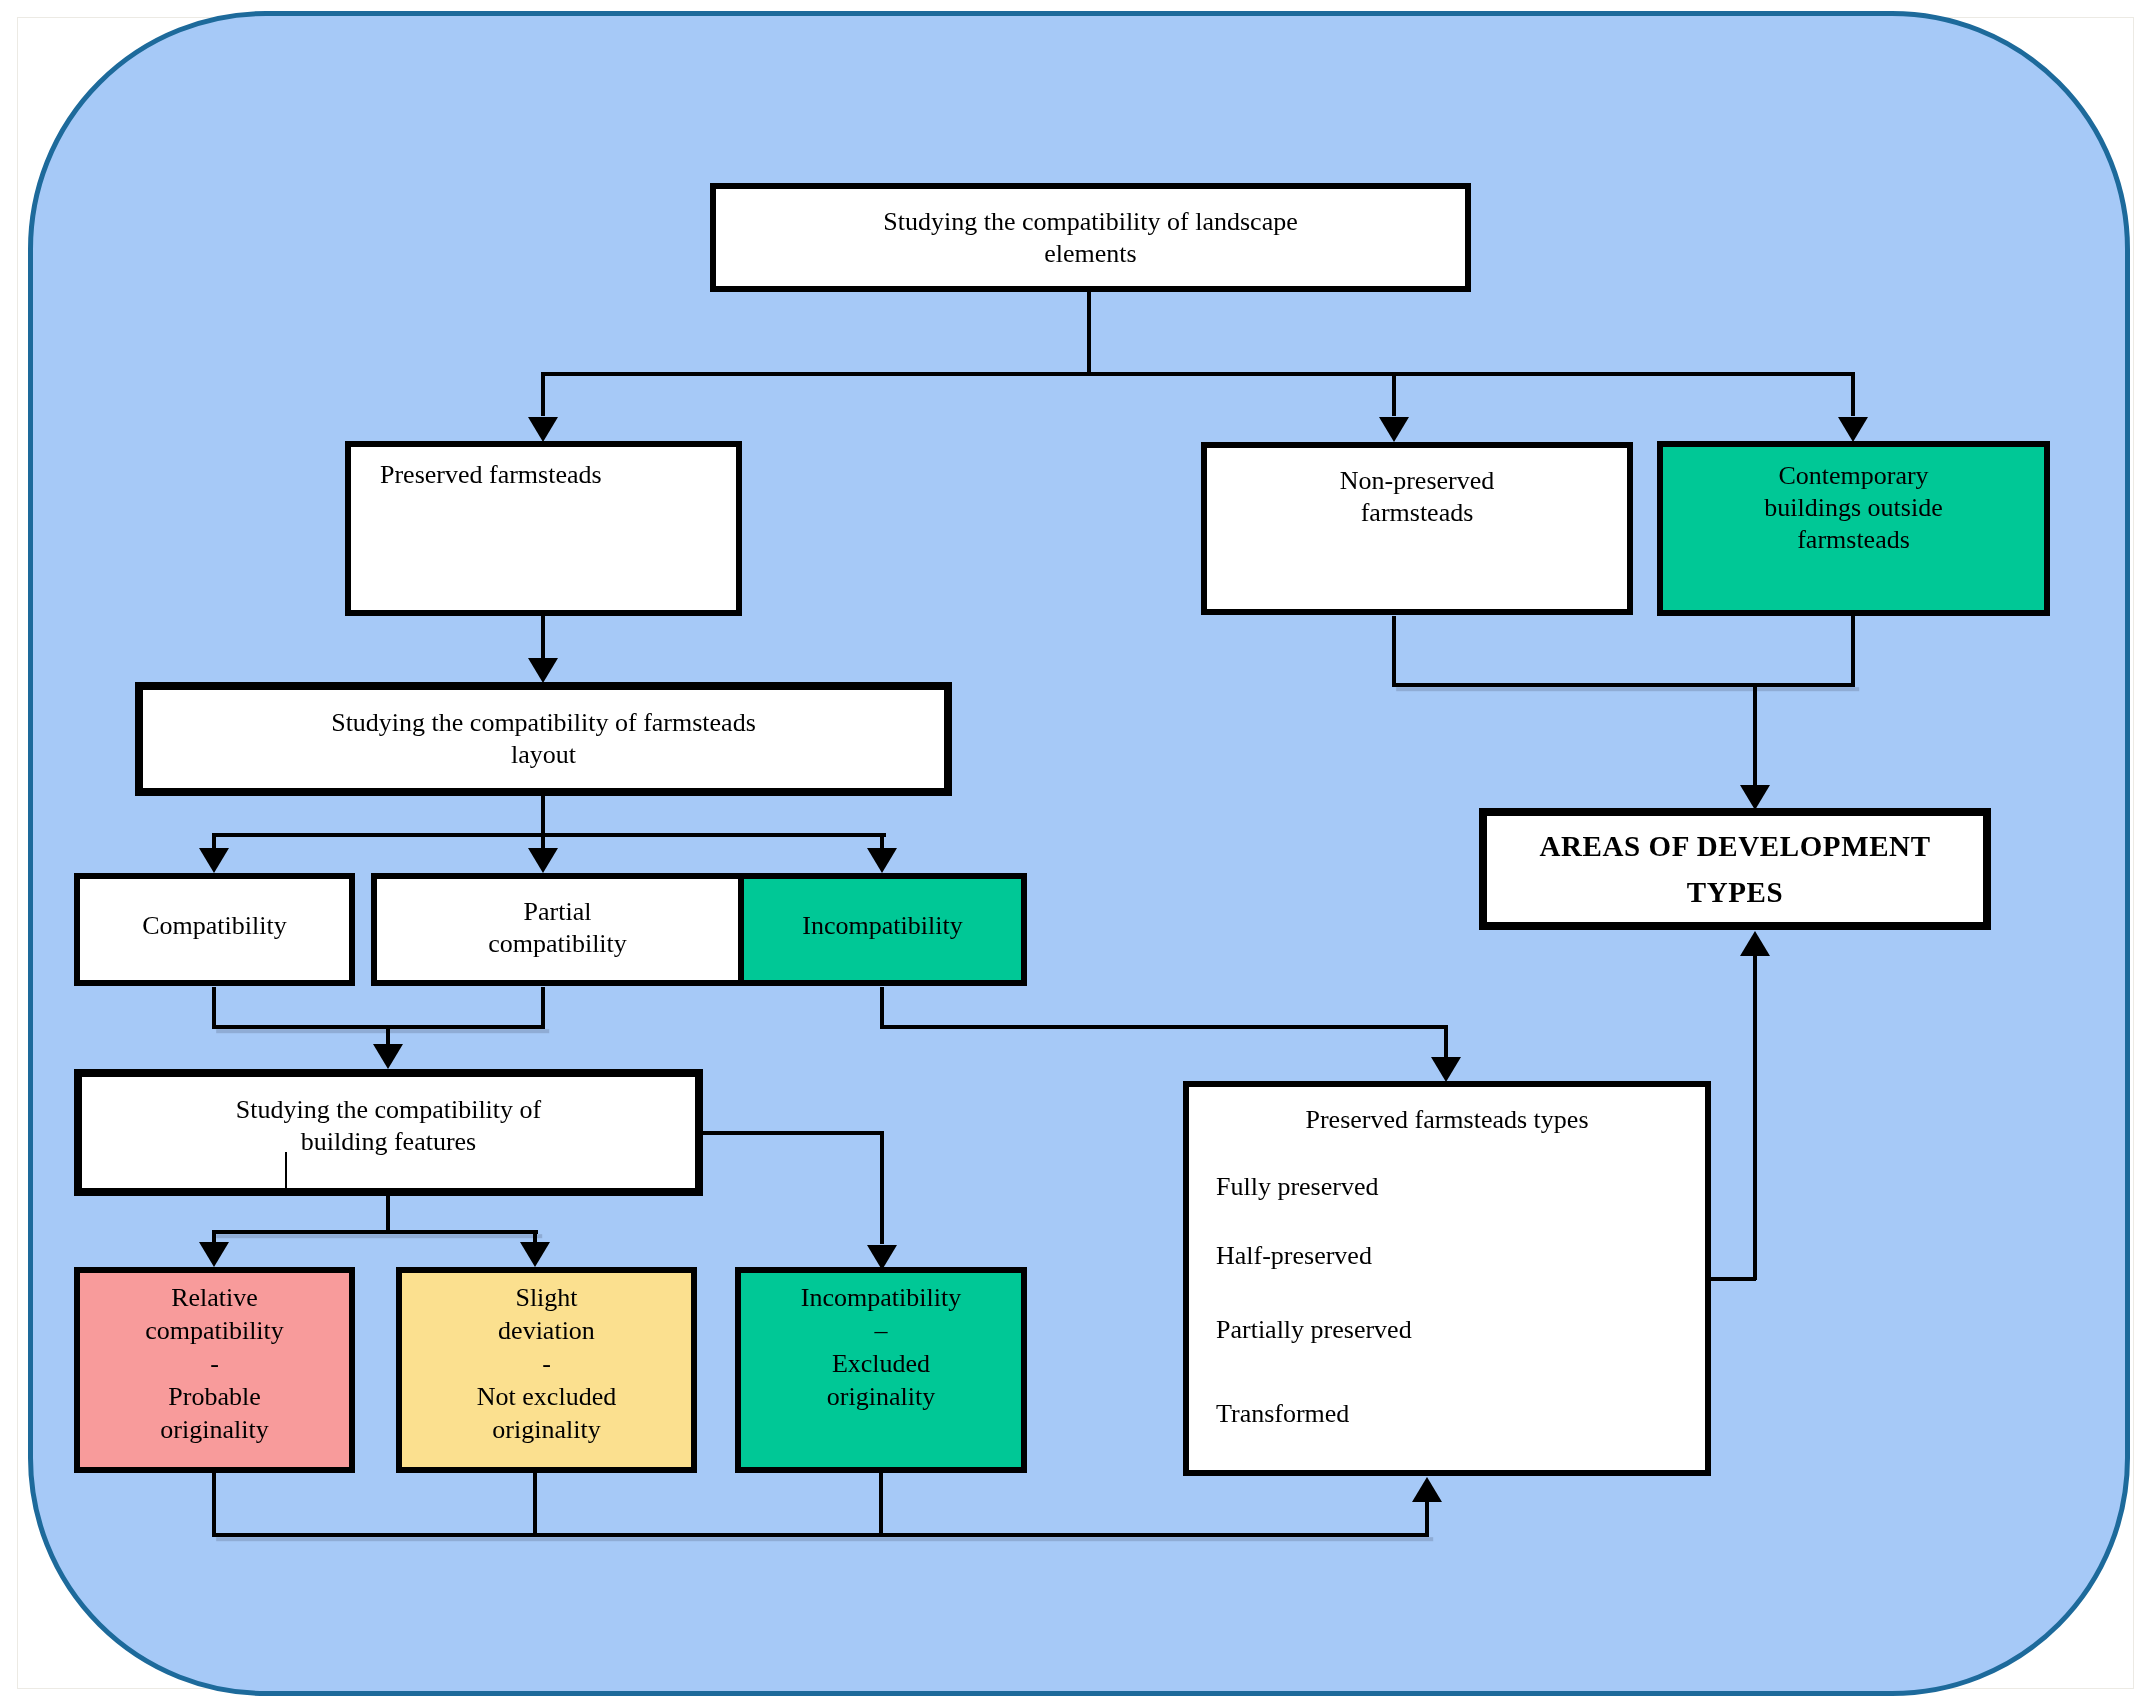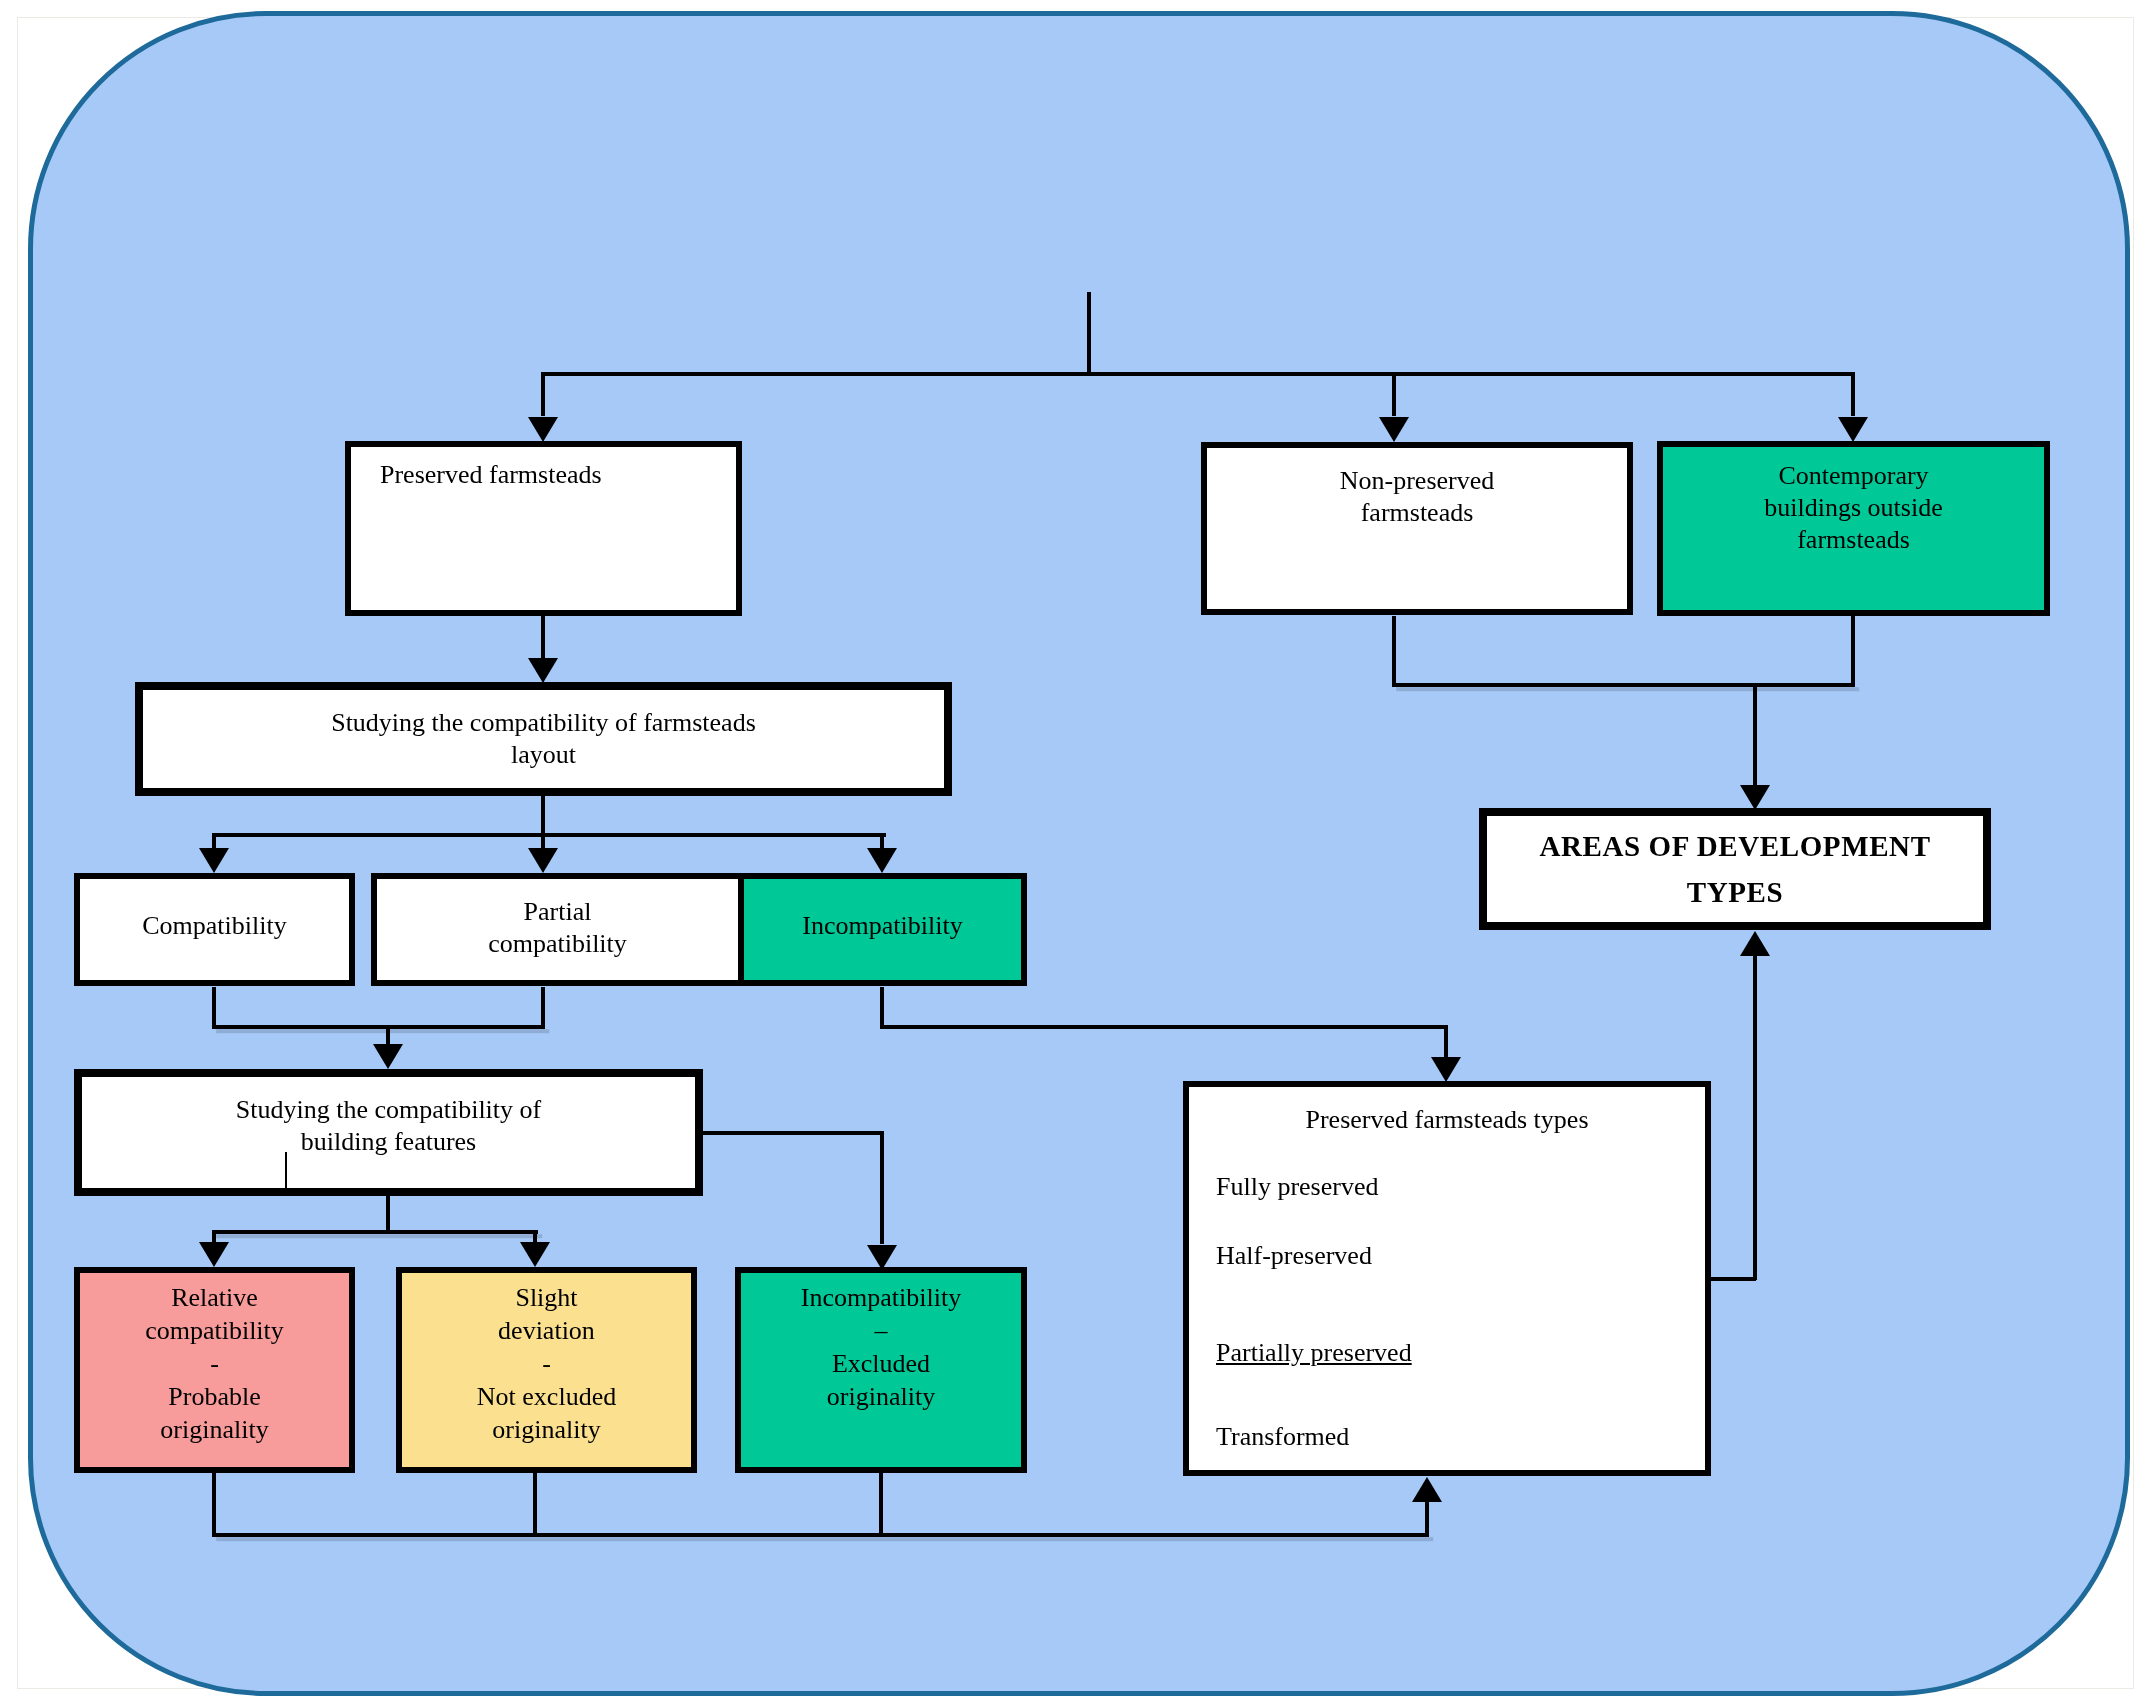--- a/index.html
+++ b/index.html
@@ -28,20 +28,24 @@
   .arr.down{border-top:25px solid #000;}
   .arr.up{border-bottom:25px solid #000;}
 </style>
 </head>
 <body>
 
 <div class="page">
   <div class="page-edge"></div>
   <div class="panel"></div>
 
+  <div class="node b11" style="left:710px;top:183px;width:761px;height:109px;">
+    <div class="label center-both">Studying the compatibility of landscape
+elements</div>
+  </div>
 
   <div class="node" style="left:345px;top:441px;width:397px;height:175px;">
     <div class="label top-left">Preserved farmsteads</div>
   </div>
 
   <div class="node" style="left:1201px;top:442px;width:432px;height:173px;">
     <div class="label top-center">Non-preserved
 farmsteads</div>
   </div>
 
@@ -99,21 +103,21 @@
     <div class="colored-label">Incompatibility
 –
 Excluded
 originality</div>
   </div>
 
   <div class="node" style="left:1183px;top:1081px;width:528px;height:395px;">
     <div class="types-title">Preserved farmsteads types</div>
     <div class="types-item" style="margin-top:35px;">Fully preserved</div>
     <div class="types-item" style="margin-top:37px;">Half-preserved</div>
-    <div class="types-item" style="margin-top:65px;text-decoration:underline;">Partially preserved</div>
+    <div class="types-item" style="margin-top:42px;">Partially preserved</div>
     <div class="types-item" style="margin-top:52px;">Transformed</div>
   </div>
 
   <div class="line" style="left:1087px;top:292px;width:3.6px;height:82px;"></div>
   <div class="line" style="left:541px;top:372px;width:1314px;height:3.6px;"></div>
   <div class="line" style="left:541px;top:372px;width:3.6px;height:44px;"></div>
   <div class="arr down" style="left:528px;top:417px;"></div>
   <div class="line" style="left:1392px;top:372px;width:3.6px;height:44px;"></div>
   <div class="arr down" style="left:1379px;top:417px;"></div>
   <div class="line" style="left:1851px;top:372px;width:3.6px;height:44px;"></div>

